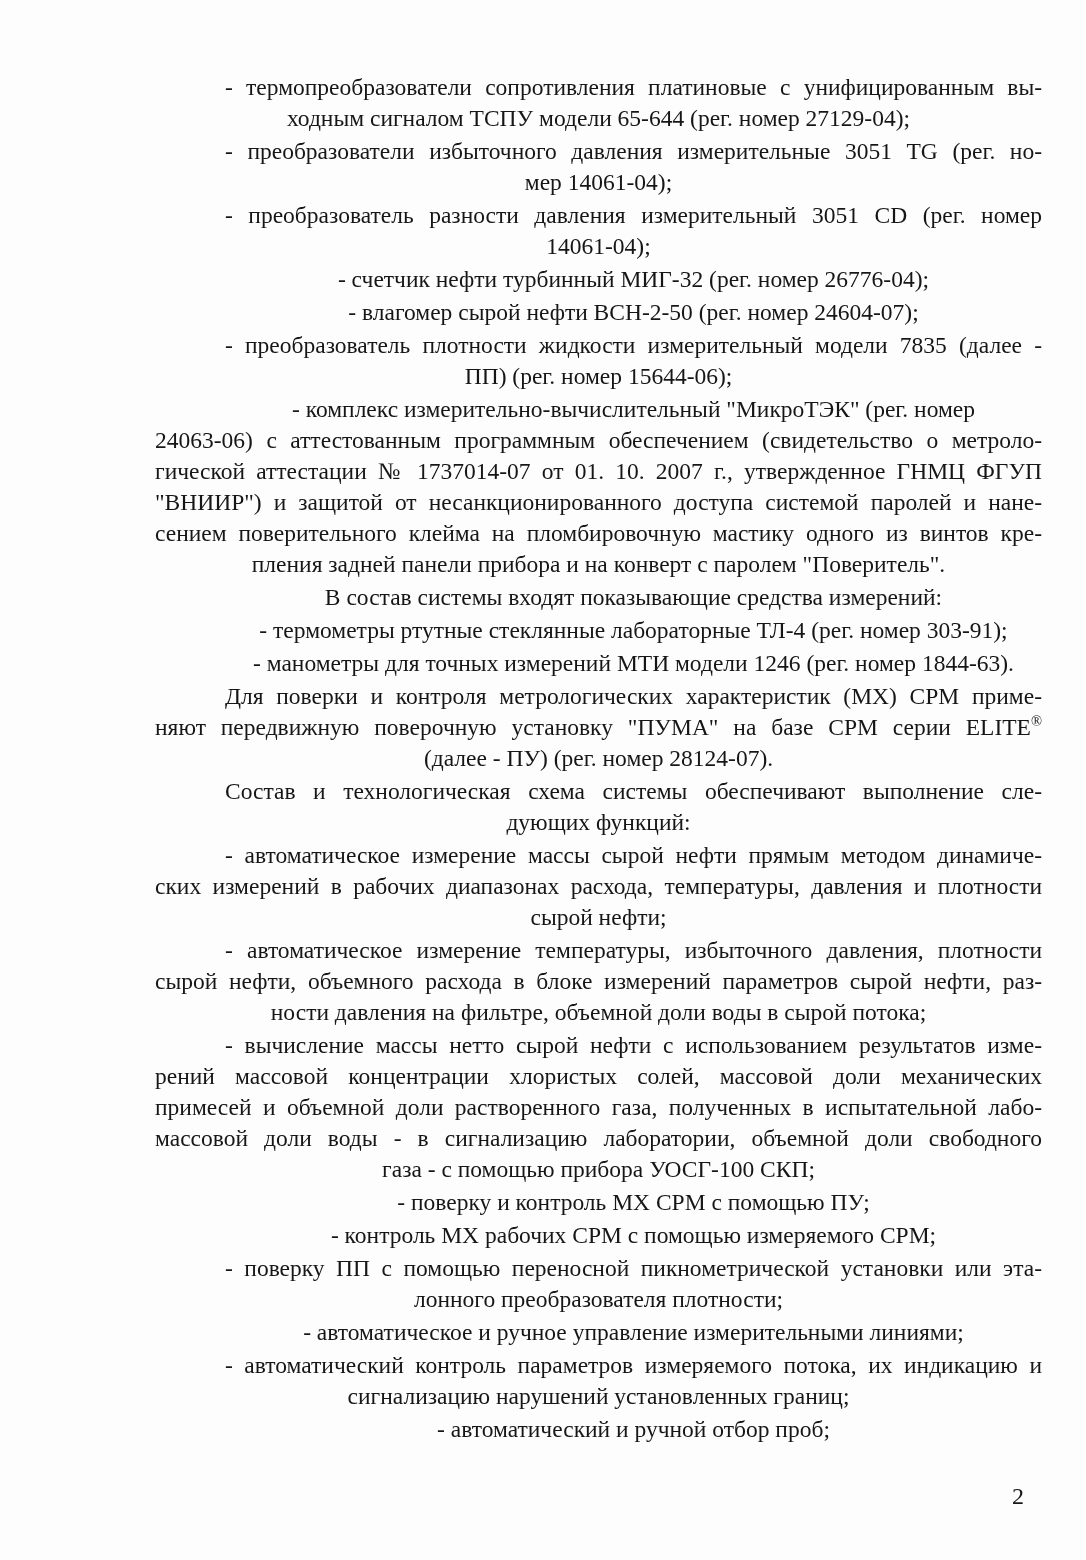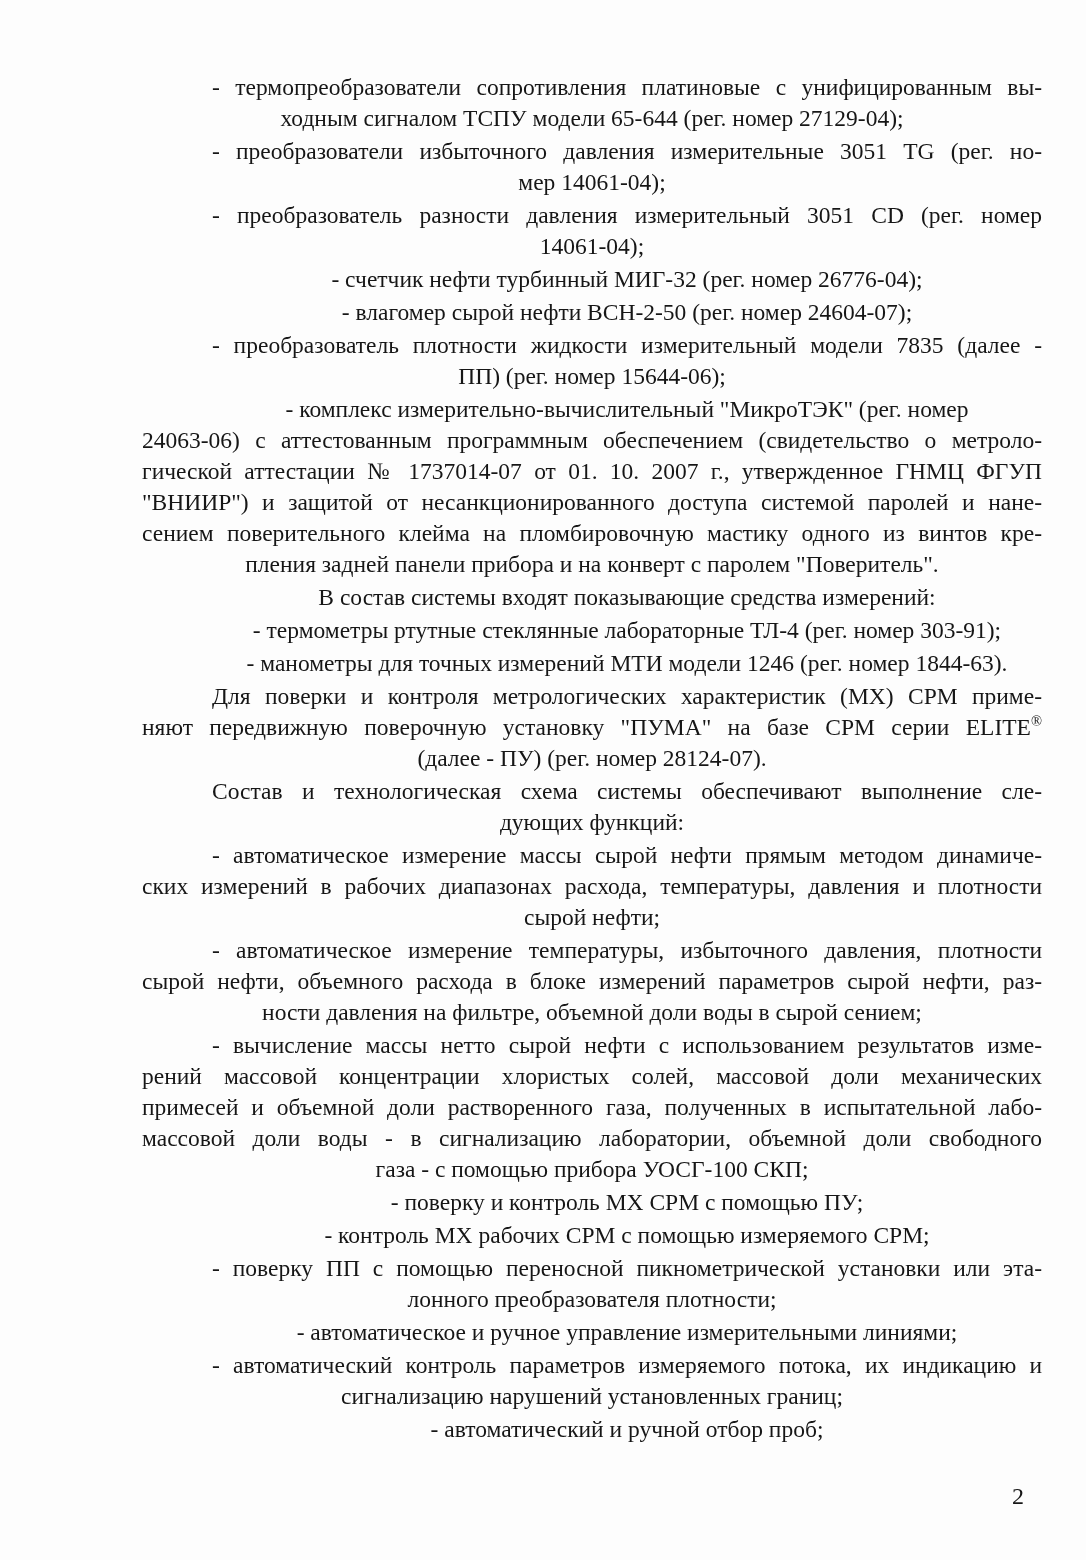--- a/index.html
+++ b/index.html
@@ -18,21 +18,21 @@
   }
   .doc {
     position: absolute;
     left: 139px;
     top: 72px;
     width: 903px;
     font-size: 23.5px;
     line-height: 31px;
   }
   .para {
-    margin: 0 0 2px 3px;
+    margin: 0 0 2px 16px;
   }
   .line {
     min-height: 31px;
     text-align: center;
   }
   .line.first {
     padding-left: 70px;
   }
   .line.just {
     text-align: justify;
@@ -105,21 +105,21 @@
         <div class="line">дующих функций:</div>
       </div>
       <div class="para">
         <div class="line first just">- автоматическое измерение массы сырой нефти прямым методом динамиче-</div>
         <div class="line just">ских измерений в рабочих диапазонах расхода, температуры, давления и плотности</div>
         <div class="line">сырой нефти;</div>
       </div>
       <div class="para">
         <div class="line first just">- автоматическое измерение температуры, избыточного давления, плотности</div>
         <div class="line just">сырой нефти, объемного расхода в блоке измерений параметров сырой нефти, раз-</div>
-        <div class="line">ности давления на фильтре, объемной доли воды в сырой сением;</div>
+        <div class="line">ности давления на фильтре, объемной доли воды в сырой потока;</div>
       </div>
       <div class="para">
         <div class="line first just">- вычисление массы нетто сырой нефти с использованием результатов изме-</div>
         <div class="line just">рений массовой концентрации хлористых солей, массовой доли механических</div>
         <div class="line just">примесей и объемной доли растворенного газа, полученных в испытательной лабо-</div>
         <div class="line just">массовой доли воды - в сигнализацию лаборатории, объемной доли свободного</div>
         <div class="line">газа - с помощью прибора УОСГ-100 СКП;</div>
       </div>
       <div class="para">
         <div class="line first">- поверку и контроль МХ СРМ с помощью ПУ;</div>

